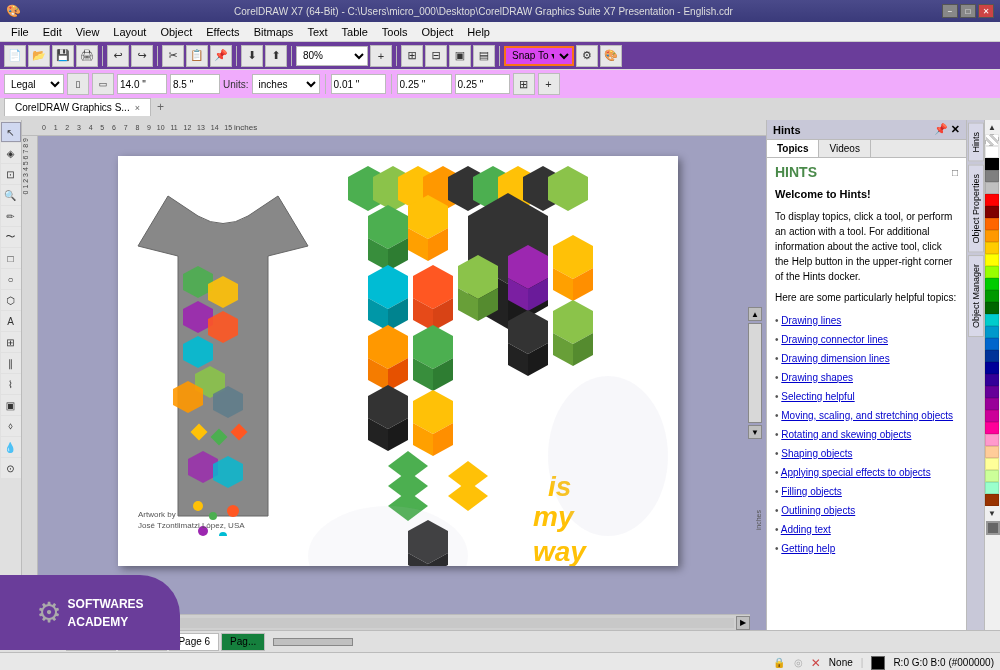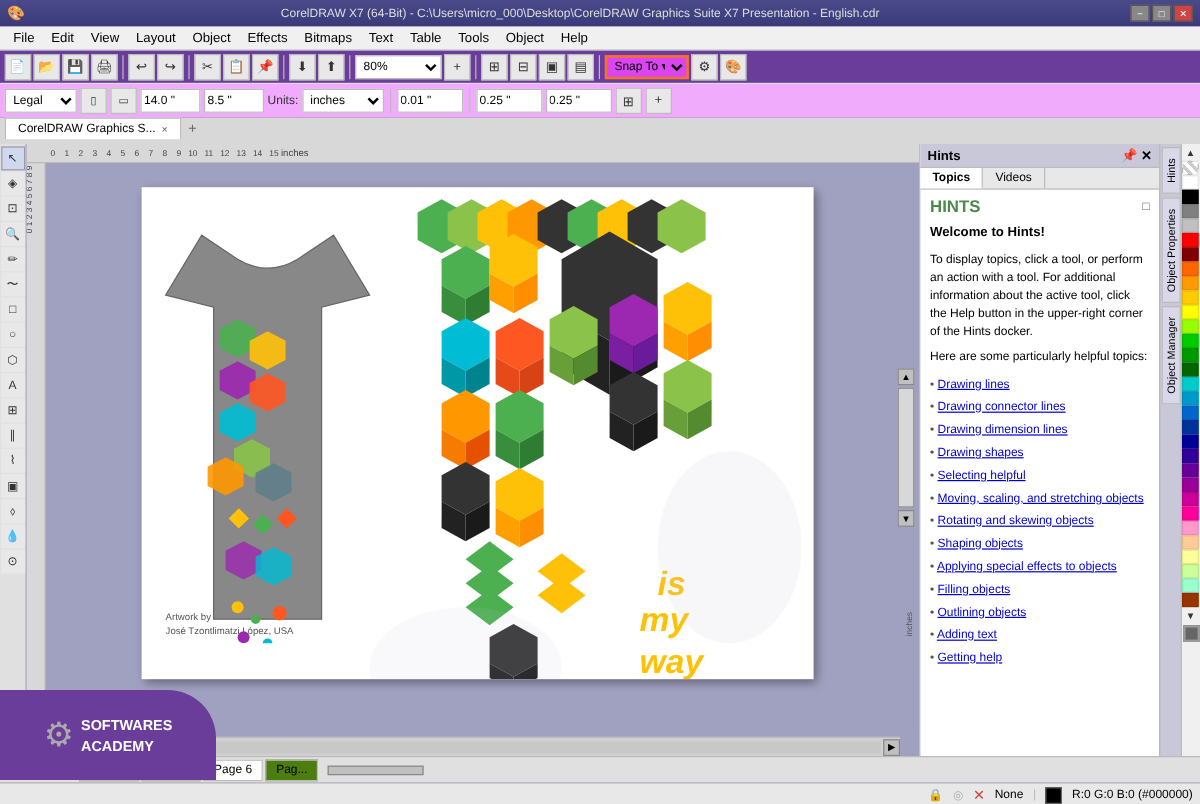--- a/index.html
+++ b/index.html
@@ -186,21 +186,21 @@
       height: 22px;
       background: #e0e0e0;
       border-top: 1px solid #bbb;
       display: flex;
       align-items: center;
       padding: 0 2px;
       gap: 2px;
     }
     .page-tab {
       padding: 2px 8px;
-      background: #4d7c0f;
+      background: #15803d;
       border: 1px solid #bbb;
       font-size: 10px;
       cursor: pointer;
       height: 18px;
       display: flex;
       align-items: center;
     }
     .page-tab.active { background: white; }
 
     

